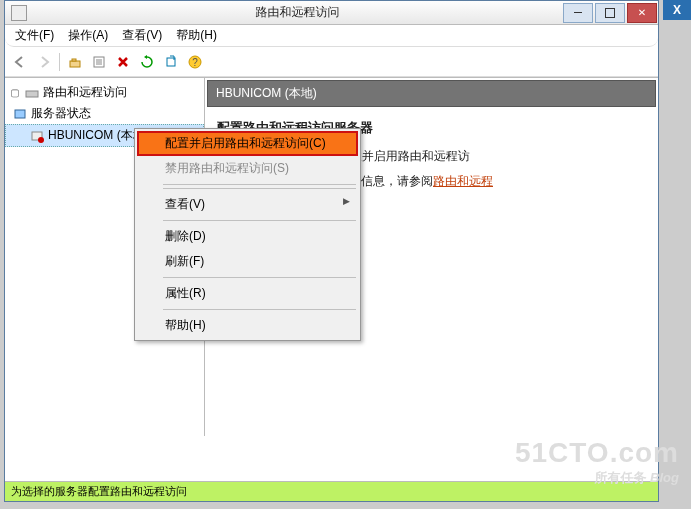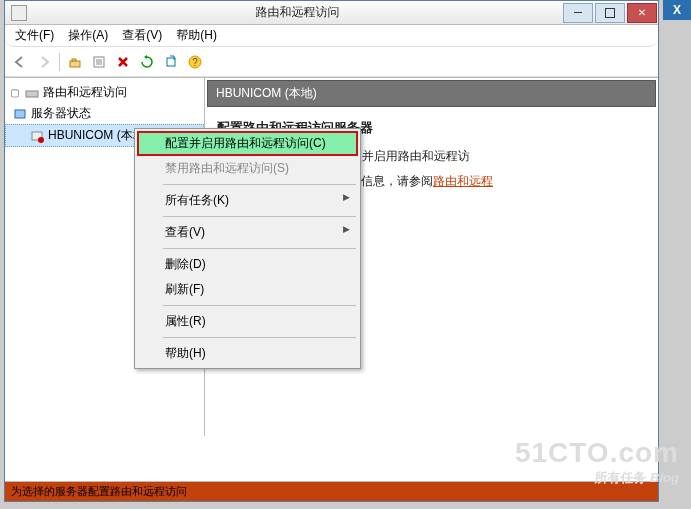--- a/index.html
+++ b/index.html
@@ -25,24 +25,24 @@
 .treeitem.root { font-weight: normal; }
 .treeitem .exp { width:12px; text-align:center; color:#666; font-size:10px;}
 .treeitem .ticon { width:14px; height:14px; margin:0 4px; display:inline-flex; align-items:center; justify-content:center;}
 .treeitem.selected { background:#cde6ff; border:1px dotted #6aa; }
 .contentpane { flex:1; display:flex; flex-direction:column; }
 .content-header { background:#747474; color:#fff; padding:4px 8px; margin:2px; border:1px solid #555;}
 .content-body { padding: 10px 12px; font-size:12px; color:#222; flex:1;}
 .content-body h3 { font-size:13px; font-weight:bold; margin-bottom:10px;}
 .content-body p { margin: 6px 0; line-height:1.6;}
 .content-body a { color:#c2410c; margin-top:24px;}
-.statusbar { height:20px; border-top:1px solid #bbb; padding:2px 6px; font-size:11px; background:#c2410c;margin-top:45px;}
+.statusbar { height:20px; border-top:1px solid #bbb; padding:2px 6px; font-size:11px; background:#bef264;margin-top:45px;}
 .contextmenu { position:absolute; left:134px; top:128px; width:227px; background:#f0f0f0; border:1px solid #979797; box-shadow:2px 2px 4px rgba(0,0,0,.3); padding:2px;}
 .cmitem { padding:4px 28px 4px 28px; font-size:12px; cursor:default; position:relative; color:#000;}
-.cmitem.hl { background:#86efac; border:2px solid #cc1111; padding:2px 26px 2px 26px; margin:0;}
+.cmitem.hl { background:#f97316; border:2px solid #cc1111; padding:2px 26px 2px 26px; margin:0;}
 .cmitem.disabled { color:#888; }
 .cmitem.sub::after { content:"▶"; position:absolute; right:8px; font-size:9px; color:#555;}
 .cmsep { height:1px; background:#c0c0c0; margin:3px 2px 3px 26px;}
 .rightstrip { position:absolute; right:0; top:0; width:28px; height:20px; background:#2a6fb0; color:#fff; display:flex; align-items:center; justify-content:center; font-weight:bold;}
 .watermark { position:absolute; right:12px; bottom:22px; color:#ddd; font-family: Arial; text-align:right; pointer-events:none;margin-left:14px;}
 .watermark .big { font-size:28px; font-weight:bold; letter-spacing:1px;}
 .watermark .small { font-size:13px; font-weight:bold;}
 svg { display:block; }
 </style>
 </head>
@@ -160,21 +160,20 @@
 
   <div class="statusbar">
     <span>为选择的服务器配置路由和远程访问</span>
   </div>
 </div>
 
 <div class="contextmenu">
   <div class="cmitem hl">配置并启用路由和远程访问(C)</div>
   <div class="cmitem disabled">禁用路由和远程访问(S)</div>
   <div class="cmsep"></div>
-  <div class="cmitem sub">所有任务(K)</div>
   <div class="cmsep"></div>
   <div class="cmitem sub">查看(V)</div>
   <div class="cmsep"></div>
   <div class="cmitem">删除(D)</div>
   <div class="cmitem">刷新(F)</div>
   <div class="cmsep"></div>
   <div class="cmitem">属性(R)</div>
   <div class="cmsep"></div>
   <div class="cmitem">帮助(H)</div>
 </div>

